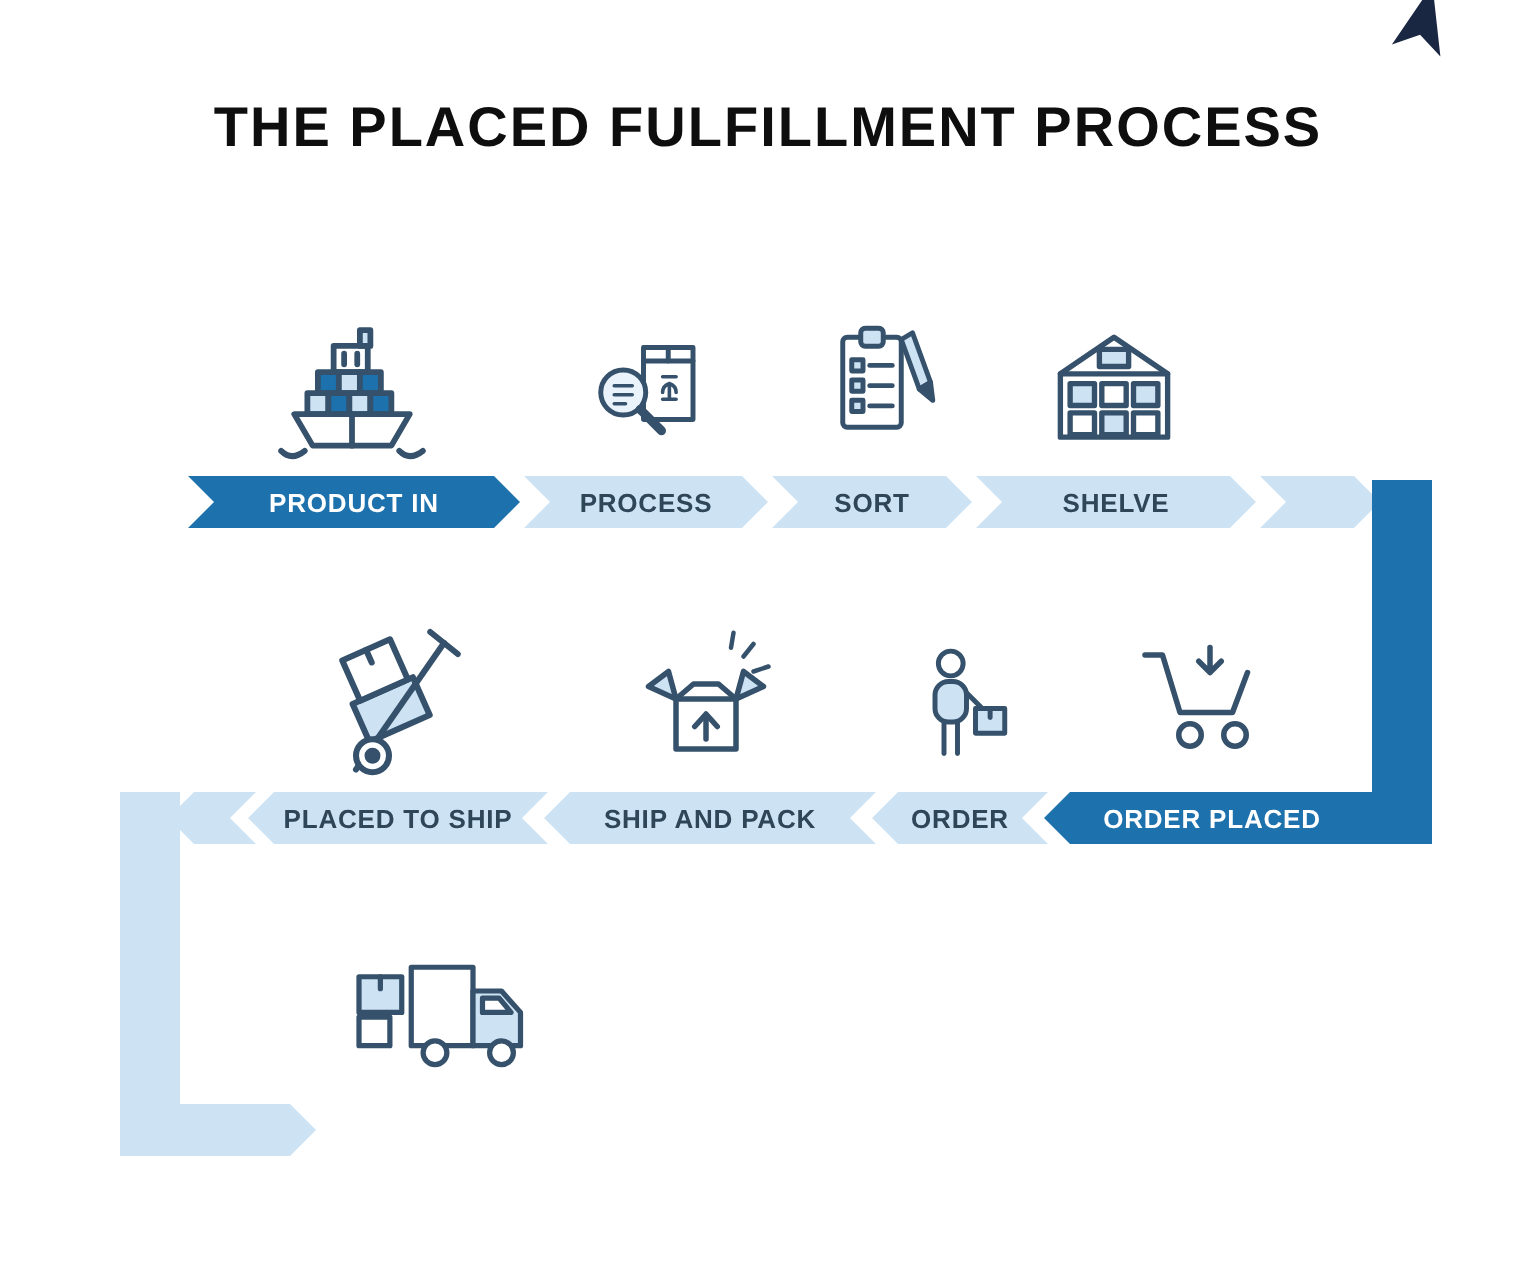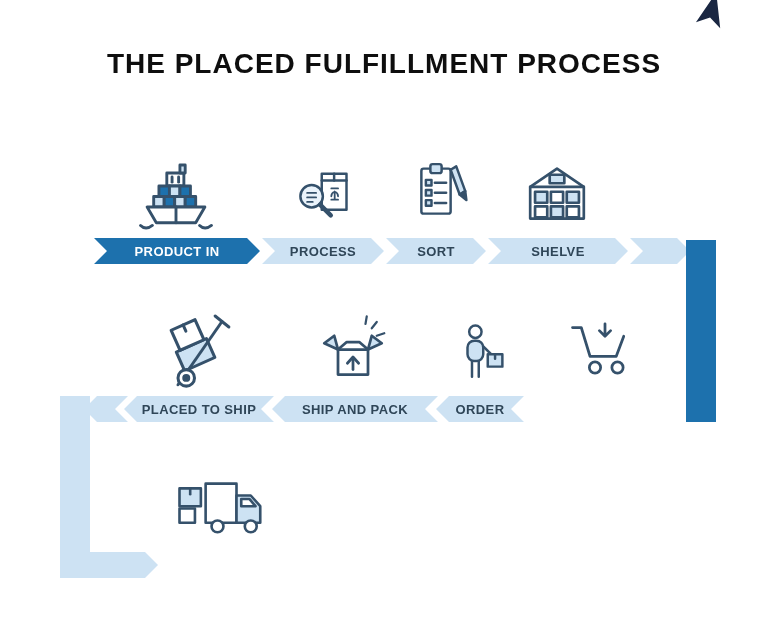--- a/index.html
+++ b/index.html
@@ -141,20 +141,21 @@
   <svg class="icn" style="left:560px;top:310px" width="80" height="80" viewBox="0 0 64 64">
     <path d="M10 14 h7 l7 23 h21 l6 -16"></path>
     <path d="M36 11 v10 M36 21 l-4.5 -4.5 M36 21 l4.5 -4.5"></path>
     <circle cx="28" cy="46" r="4.5" fill="#fff"></circle>
     <circle cx="46" cy="46" r="4.5" fill="#fff"></circle>
   </svg>
 
   <div class="seg light left" style="left:124px;top:396px;width:150px">PLACED TO SHIP</div>
   <div class="seg light left" style="left:272px;top:396px;width:166px">SHIP AND PACK</div>
   <div class="seg light left" style="left:436px;top:396px;width:88px">ORDER</div>
+  <div class="seg dark left flat-right" style="left:522px;top:396px;width:168px">ORDER PLACED</div>
 
   <div class="seg light left" style="left:84px;top:396px;width:44px"></div>
   <div class="band light" style="left:60px;top:396px;height:182px"></div>
 
   <svg class="icn" style="left:170px;top:466px" width="114" height="78" viewBox="0 0 96 64">
     <rect x="8" y="18" width="18" height="15" fill="var(--light-blue)"></rect>
     <line x1="17" y1="18" x2="17" y2="23"></line>
     <rect x="8" y="35" width="13" height="12" fill="#fff"></rect>
     <rect x="30" y="14" width="26" height="33" fill="#fff"></rect>
     <path d="M56 24 h12 l8 9 v14 h-20 z" fill="var(--light-blue)"></path>

